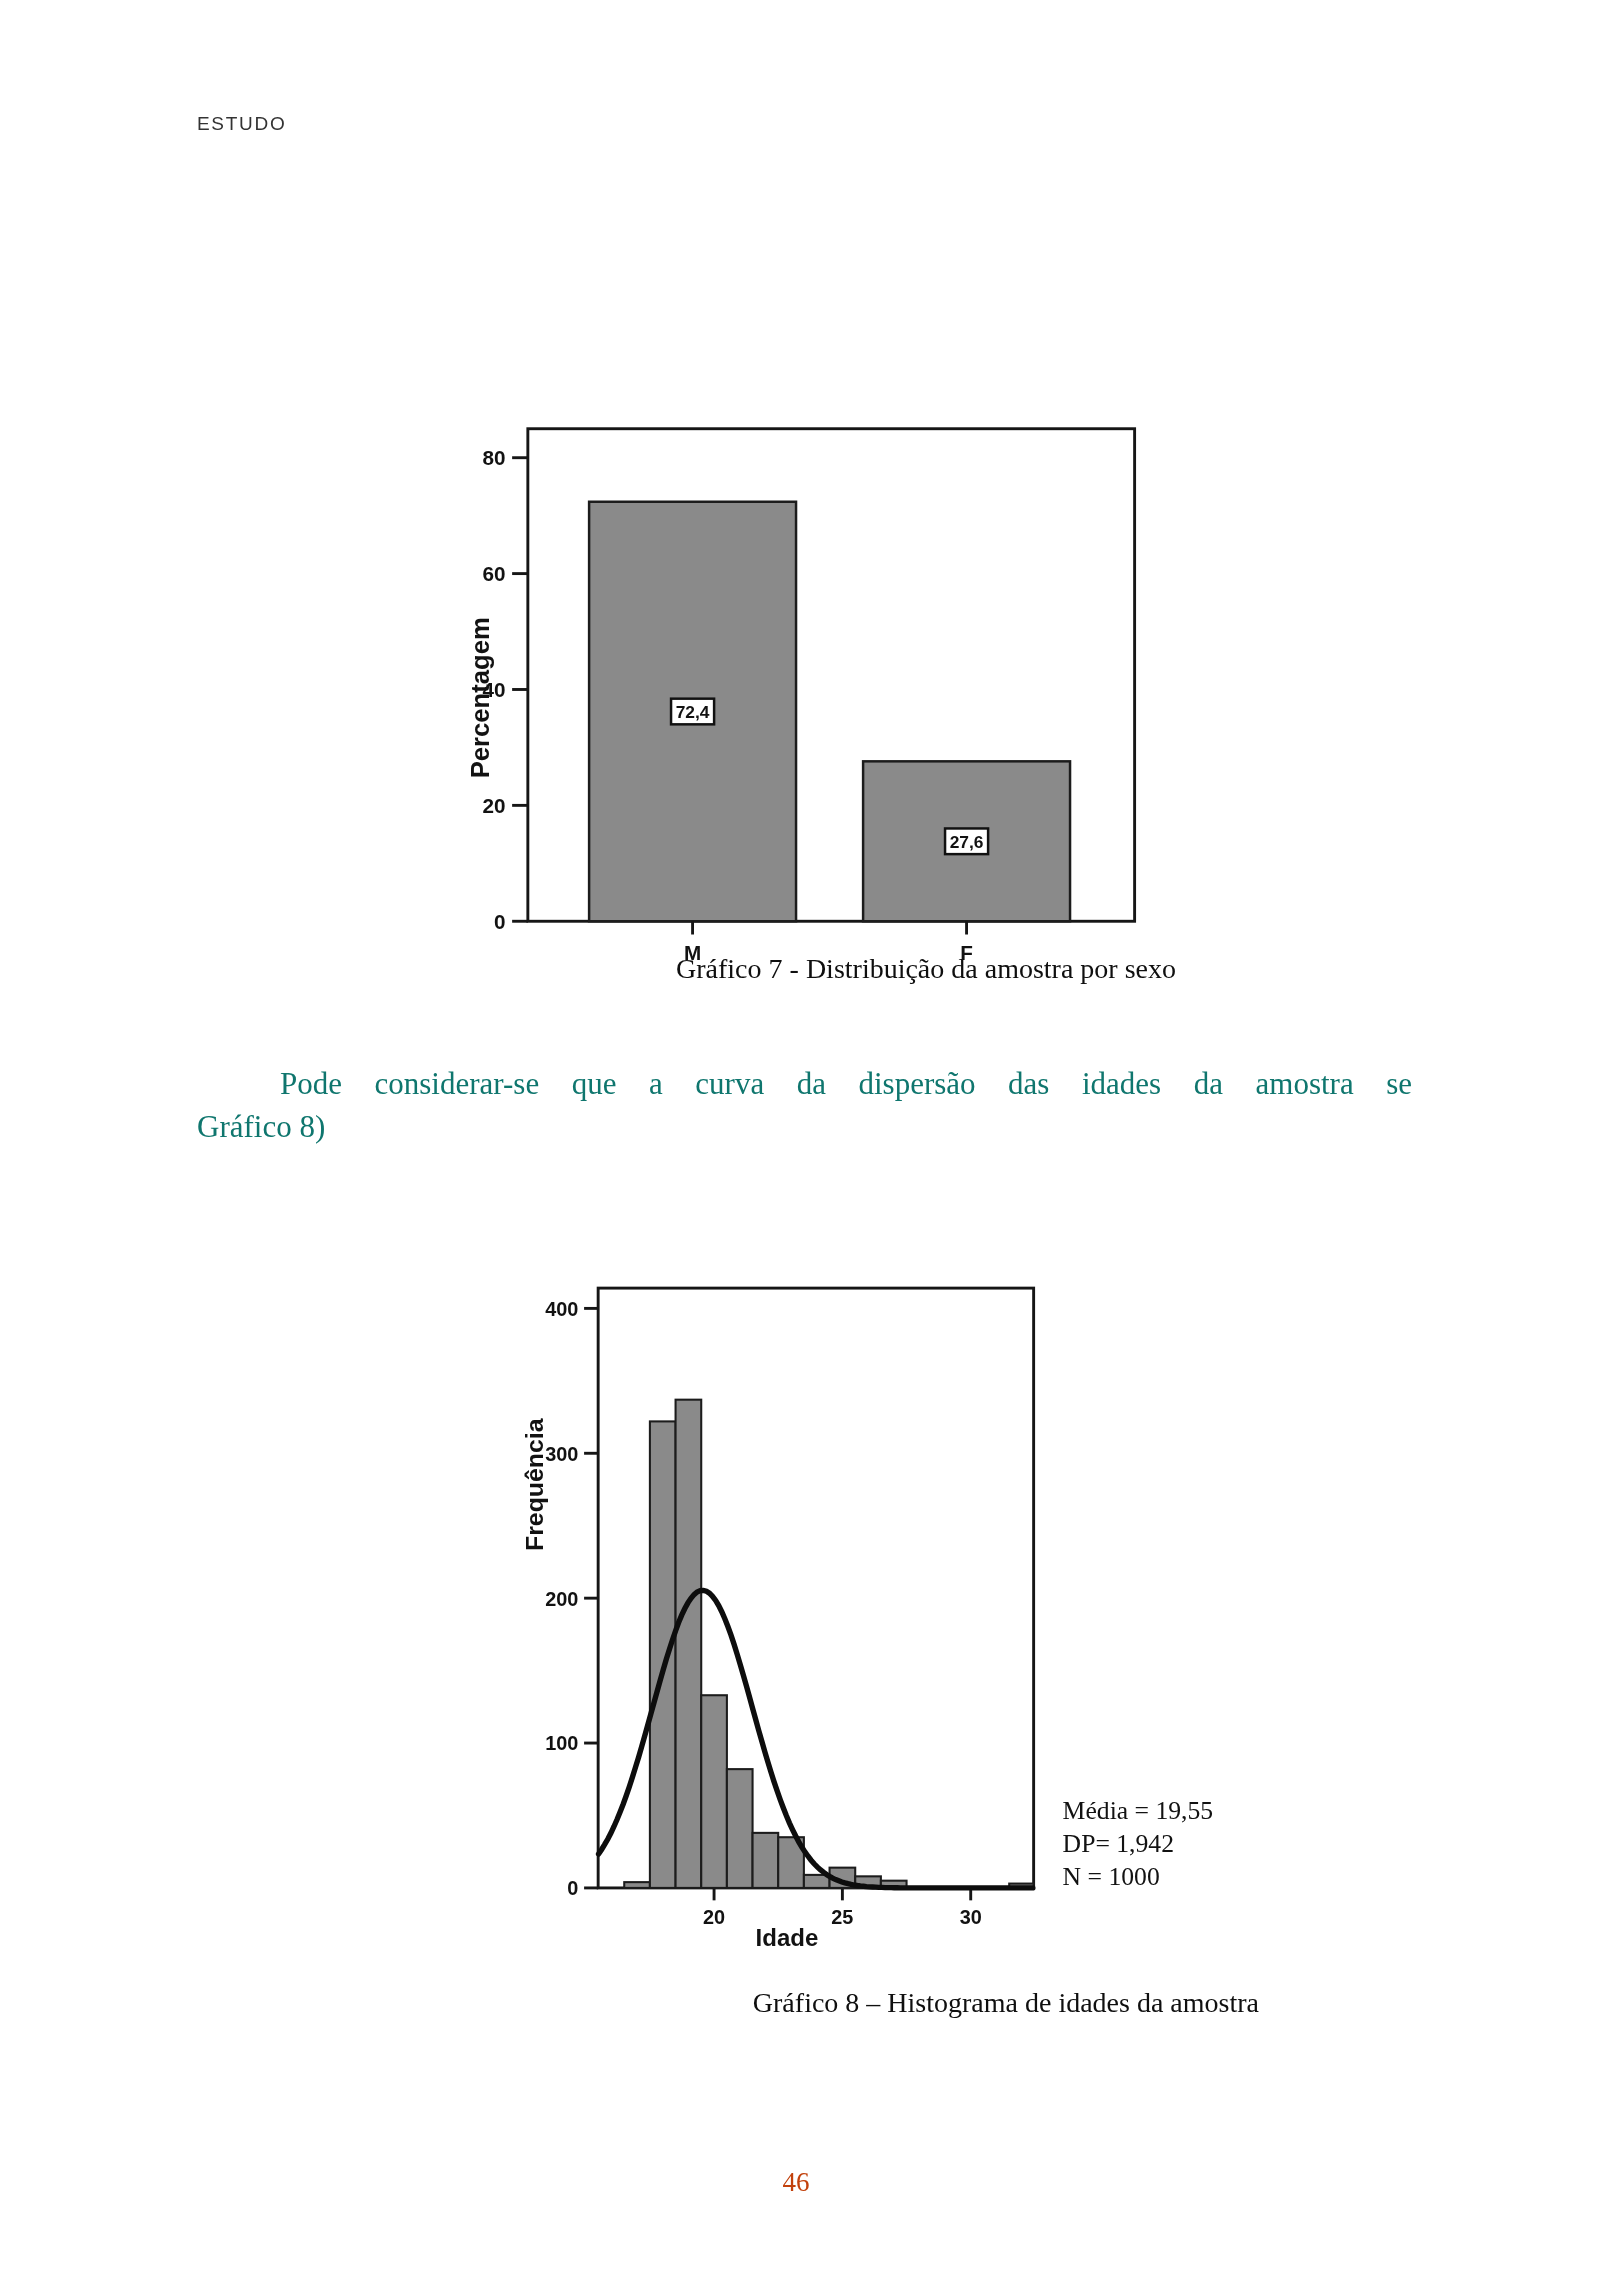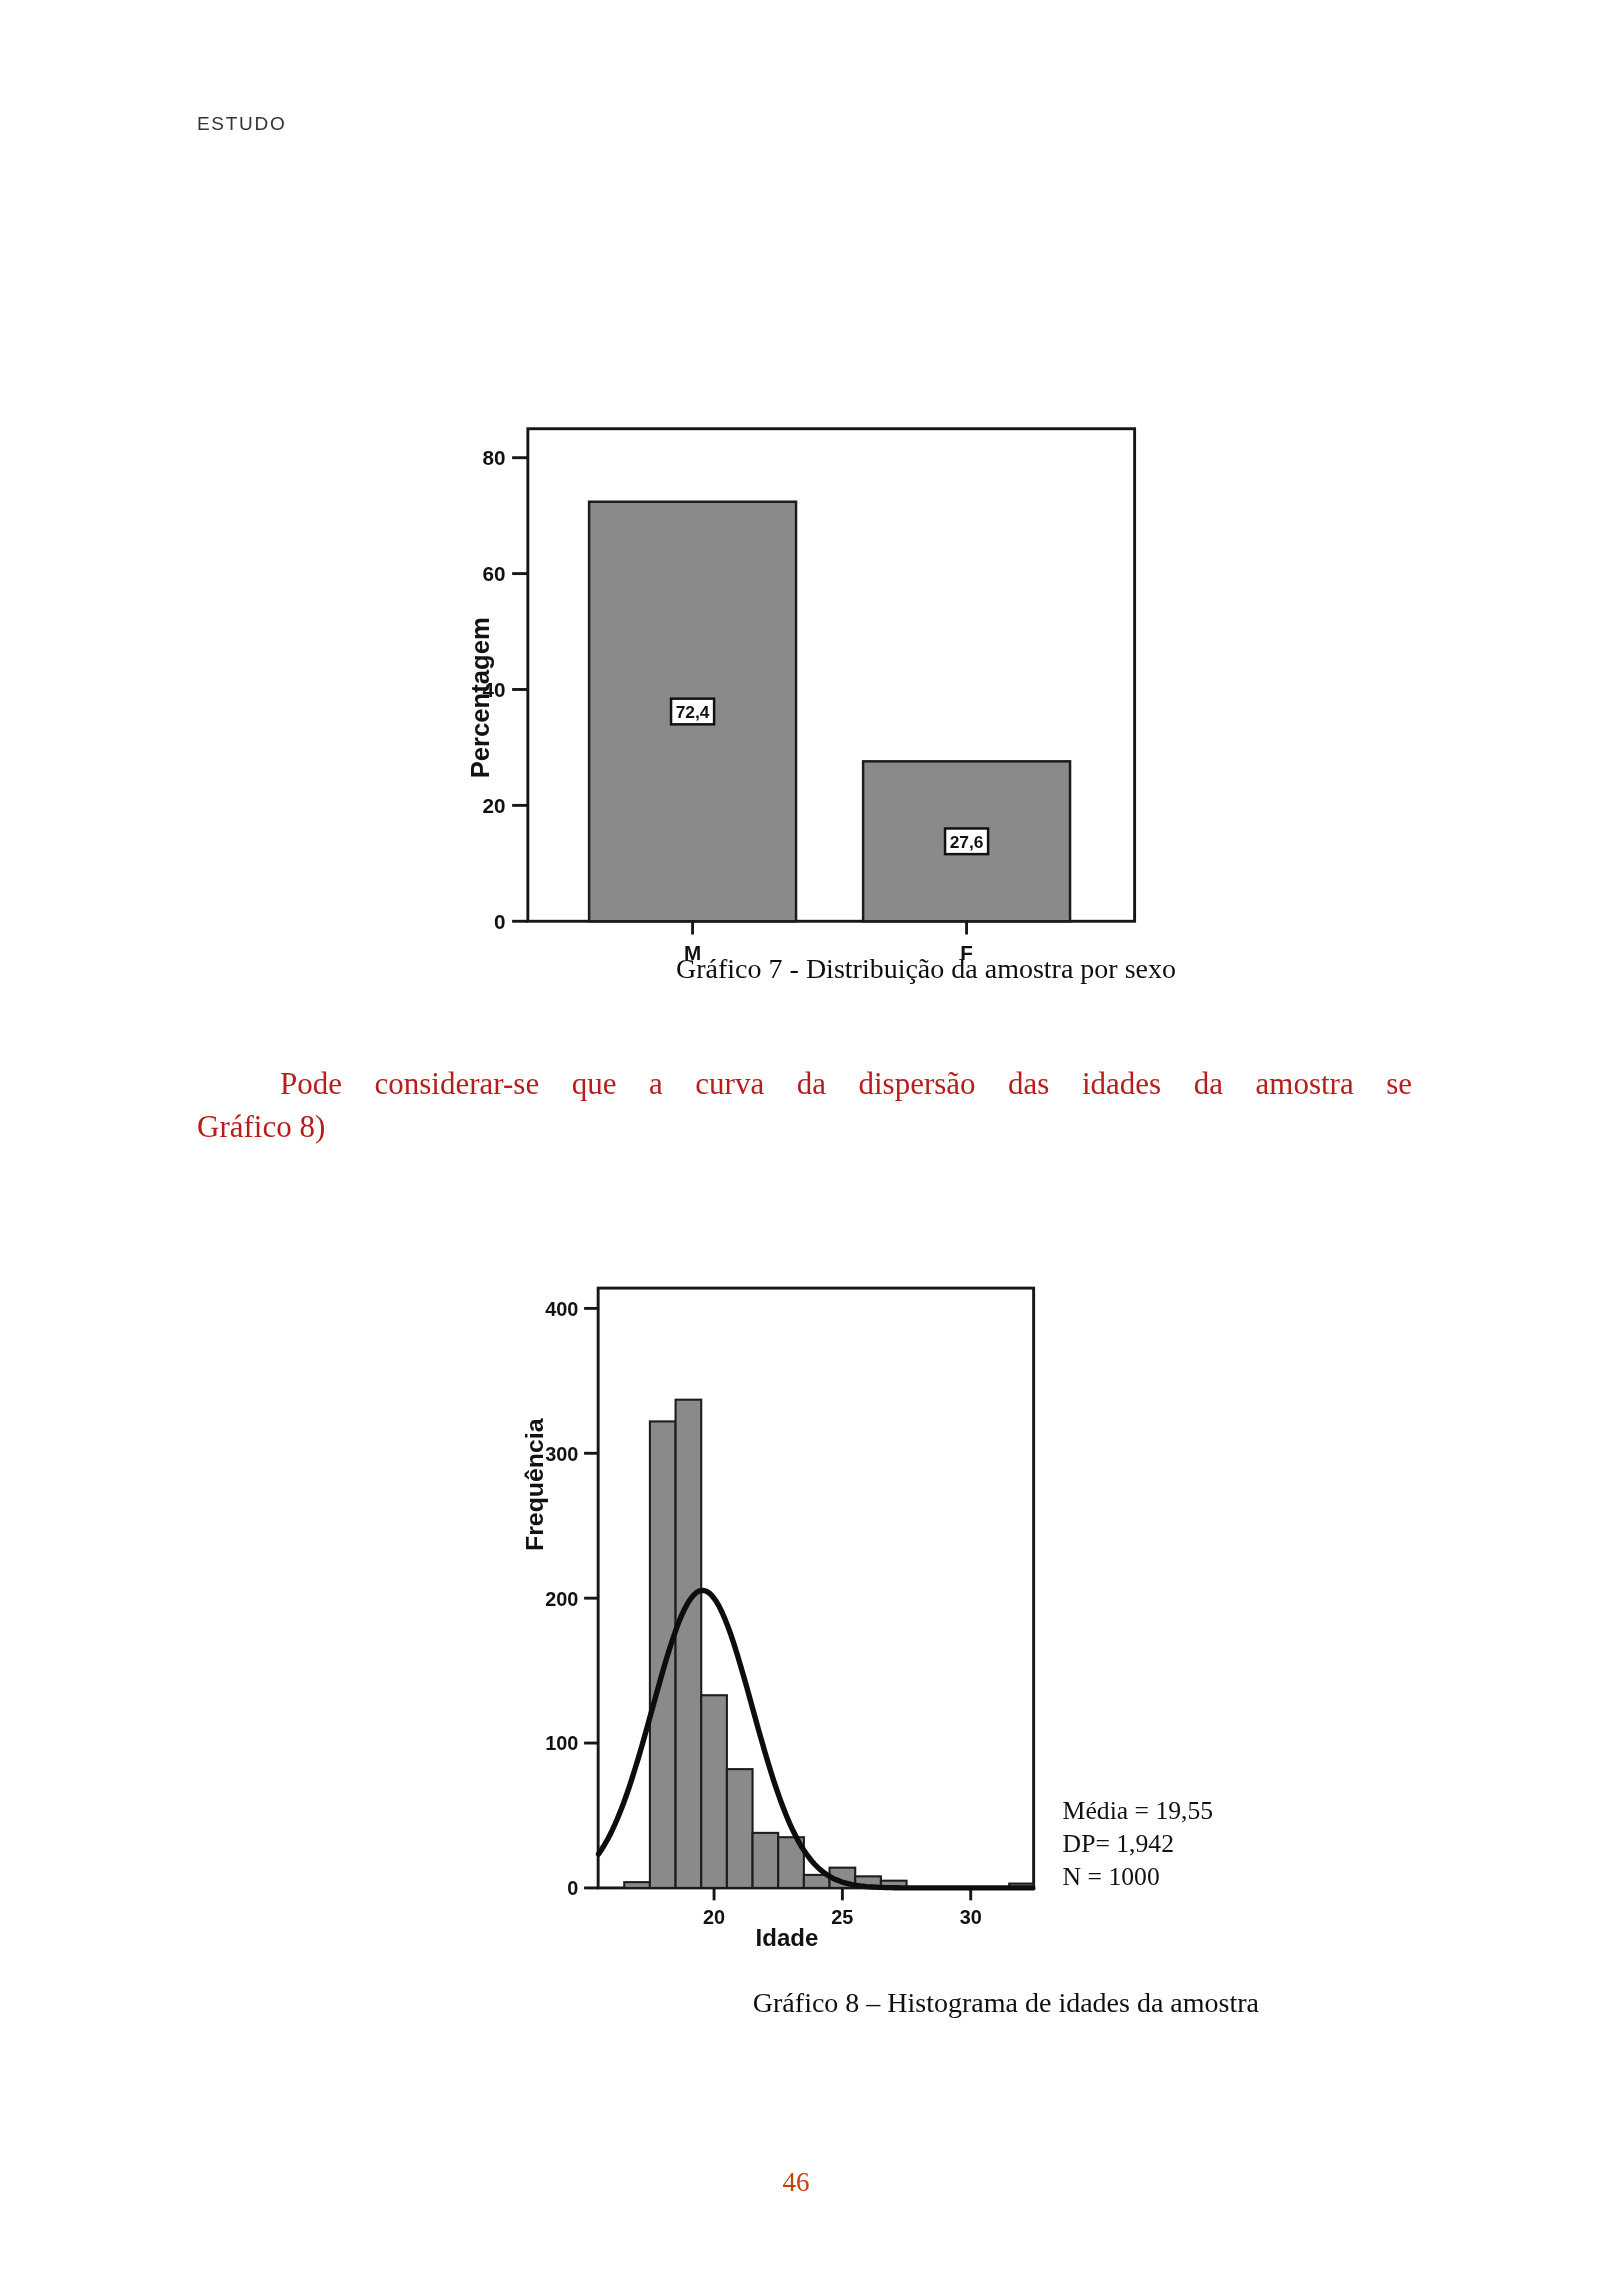--- a/index.html
+++ b/index.html
@@ -13,21 +13,21 @@
     font-family:"Liberation Sans", sans-serif;
     font-size:19px;letter-spacing:1.7px;color:#333333;
   }
   .caption{
     font-size:28px;color:#0f0f0f;text-align:right;
   }
   .caption7{left:348px;top:953px;width:828px;}
   .caption8{left:381px;top:1987px;width:878px;}
   .paragraph{
     left:197px;top:1062px;width:1215px;
-    font-size:31px;line-height:43px;color:#b91c1c;
+    font-size:31px;line-height:43px;color:#0f766e;
   }
   .pline{text-align:justify;text-align-last:justify;}
   .pline-first{text-indent:83px;}
   .pline-last{text-align:left;text-align-last:auto;}
   .pagenum{
     left:713px;top:2167px;width:166px;text-align:center;
     font-size:27px;color:#c2410c;font-family:Liberation Serif, serif;
   }
   svg text{fill:#121212;}
 </style>

